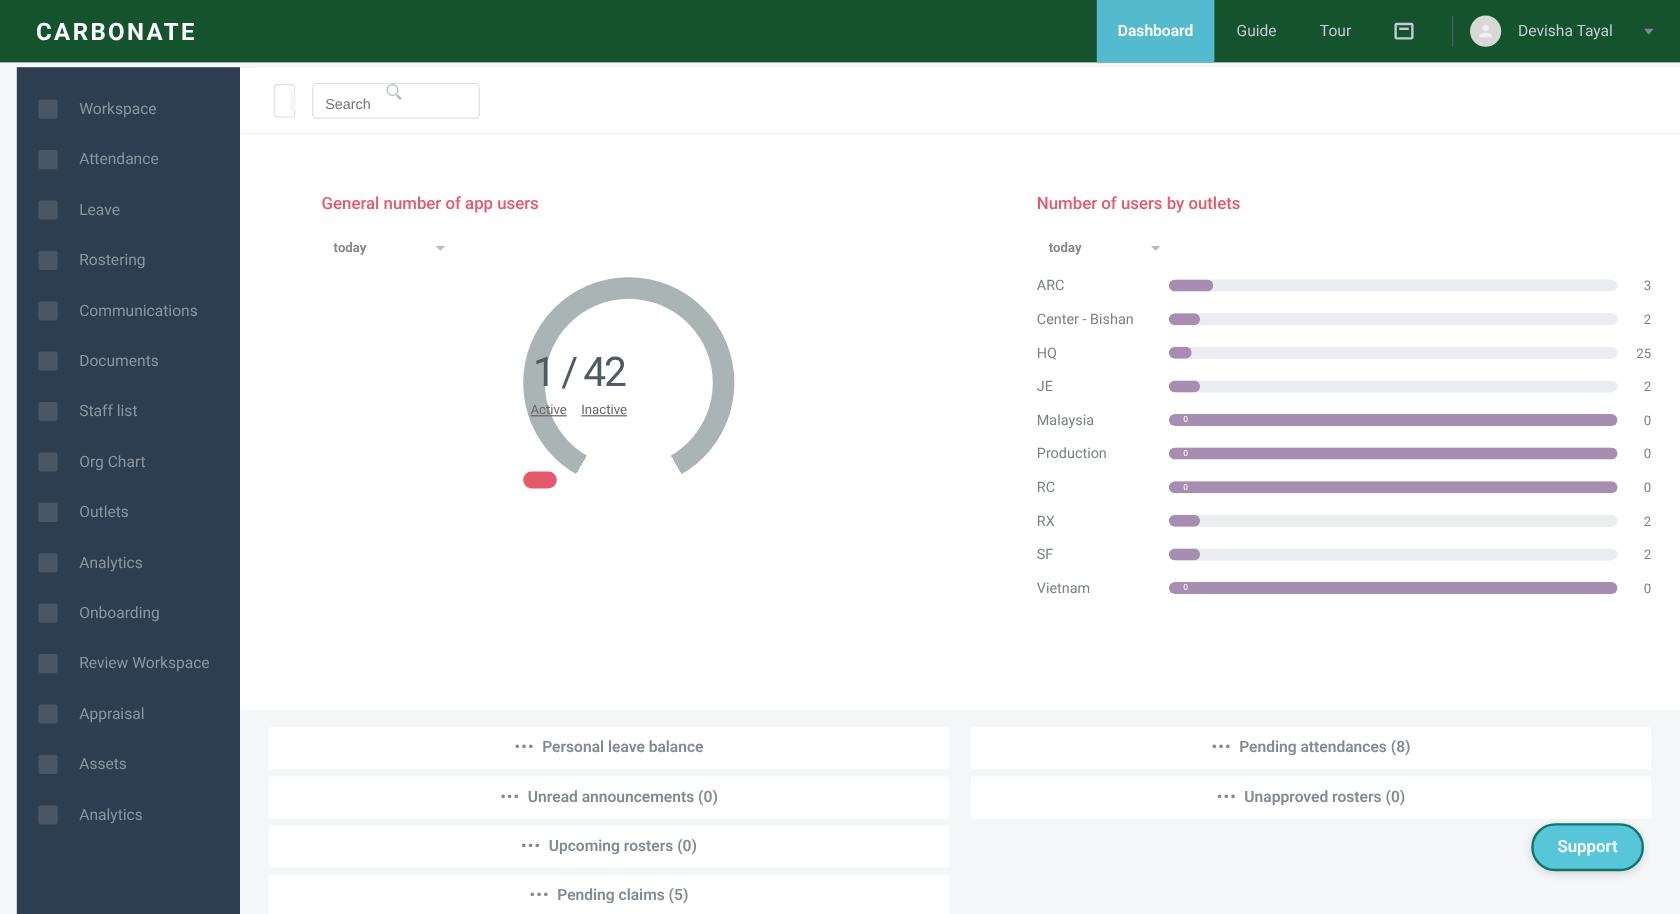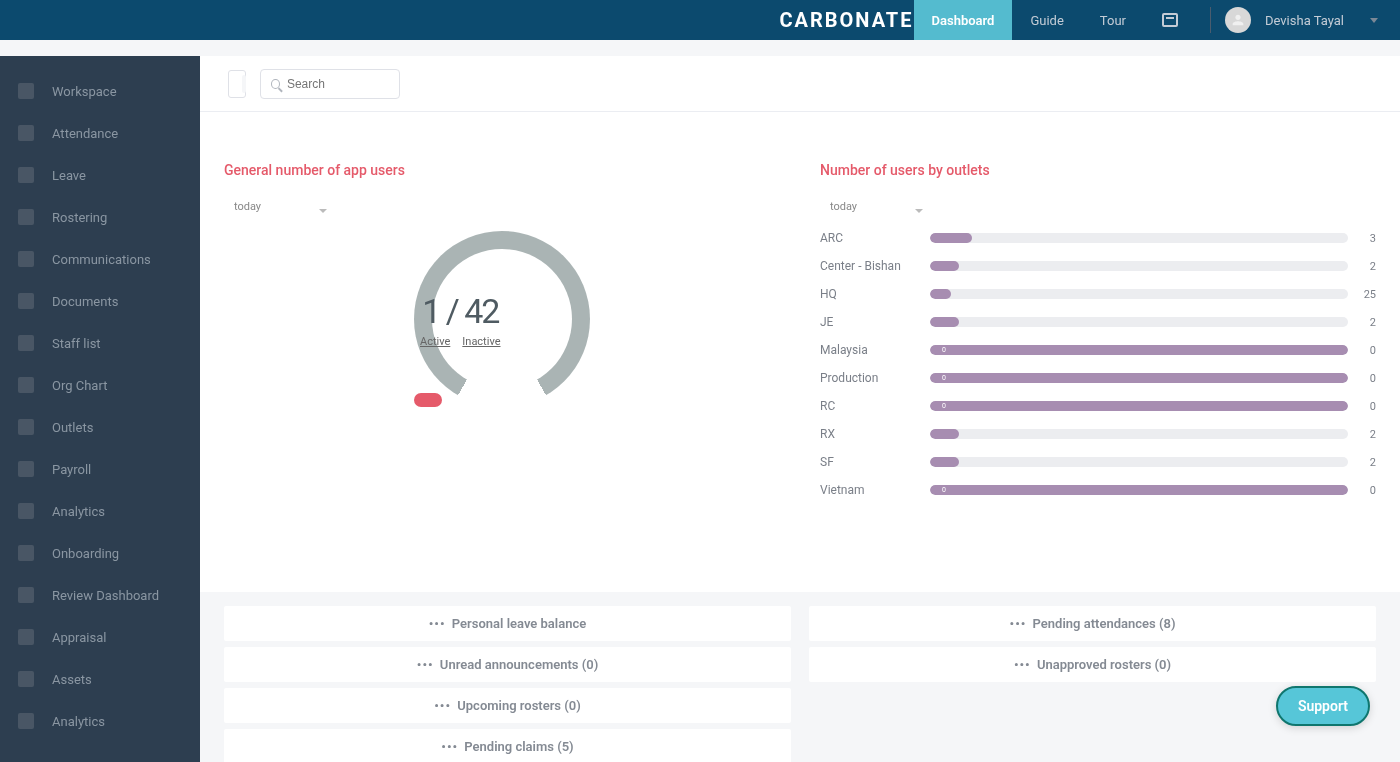--- a/index.html
+++ b/index.html
@@ -6,25 +6,25 @@
 body {
   font-family: -apple-system, BlinkMacSystemFont, "Segoe UI", Roboto, Helvetica, Arial, sans-serif;
   background: #f5f6f8;
   width: 1400px;
   height: 762px;
   overflow: hidden;
 }
 
 
 .header {
-  height: 40px;
-  background: #0c4a6e;
-  display: flex;
-  align-items: center;
-  justify-content: flex-end;
+  height: 52px;
+  background: #14532d;
+  display: flex;
+  align-items: center;
+  justify-content: space-between;
   padding: 0 22px 0 30px;
 }
 .logo {
   color: #fff;
   font-size: 20px;
   font-weight: 700;
   letter-spacing: 2px;
 }
 .header-right {
   display: flex;
@@ -82,21 +82,21 @@
 .chev {
   display: inline-block;
   border-left: 4px solid transparent;
   border-right: 4px solid transparent;
   border-top: 5px solid #7b8896;
 }
 
 
 .sidebar {
   position: absolute;
-  left: 0; top: 56px; bottom: 0;
+  left: 14px; top: 56px; bottom: 0;
   width: 200px;
   background: #2d3e50;
   padding-top: 14px;
 }
 .side-item {
   display: flex;
   align-items: center;
   height: 42px;
   padding: 0 18px;
   color: #8a96a2;
@@ -142,20 +142,21 @@
   border-radius: 2px;
 }
 .search-box {
   display: flex;
   align-items: center;
   border: 1px solid #dfe1e7;
   border-radius: 4px;
   height: 30px;
   width: 140px;
   padding: 0 10px;
+  flex-direction: column;
 }
 .search-box input {
   border: none;
   outline: none;
   font-size: 12px;
   width: 100%;
   background: transparent;
 }
 .search-icon {
   width: 10px; height: 10px;
@@ -174,35 +175,36 @@
 }
 
 .content {
   padding: 50px 24px 30px 24px;
   display: flex;
   gap: 40px;
   background: #fff;
   margin-bottom: 14px;
   min-height: 480px;
 }
-.panel { flex: 1; }
+.panel { flex: 1; margin-left: 44px; }
 .panel-title {
   color: #e55a6a;
   font-size: 14px;
   font-weight: 500;
   margin-bottom: 22px;
 }
 .period-dd {
   display: flex;
-  align-items: flex-end;
+  align-items: center;
   font-size: 11px;
   color: #888;
   margin-bottom: 18px;
   padding-left: 10px;
   gap: 58px;
+  font-weight: bold;
 }
 .dd-chev {
   border-left: 4px solid transparent;
   border-right: 4px solid transparent;
   border-top: 4px solid #bbb;
 }
 
 
 .gauge-wrap {
   display: flex;
@@ -384,33 +386,29 @@
     <div class="side-item">
       <span class="side-icon"></span>
       <span>Org Chart</span>
     </div>
     <div class="side-item">
       <span class="side-icon"></span>
       <span>Outlets</span>
     </div>
     <div class="side-item">
       <span class="side-icon"></span>
-      <span>Payroll</span>
-    </div>
-    <div class="side-item">
-      <span class="side-icon"></span>
       <span>Analytics</span>
     </div>
     <div class="side-item">
       <span class="side-icon"></span>
       <span>Onboarding</span>
     </div>
     <div class="side-item">
       <span class="side-icon"></span>
-      <span>Review Dashboard</span>
+      <span>Review Workspace</span>
     </div>
     <div class="side-item">
       <span class="side-icon"></span>
       <span>Appraisal</span>
     </div>
     <div class="side-item">
       <span class="side-icon"></span>
       <span>Assets</span>
     </div>
     <div class="side-item">

